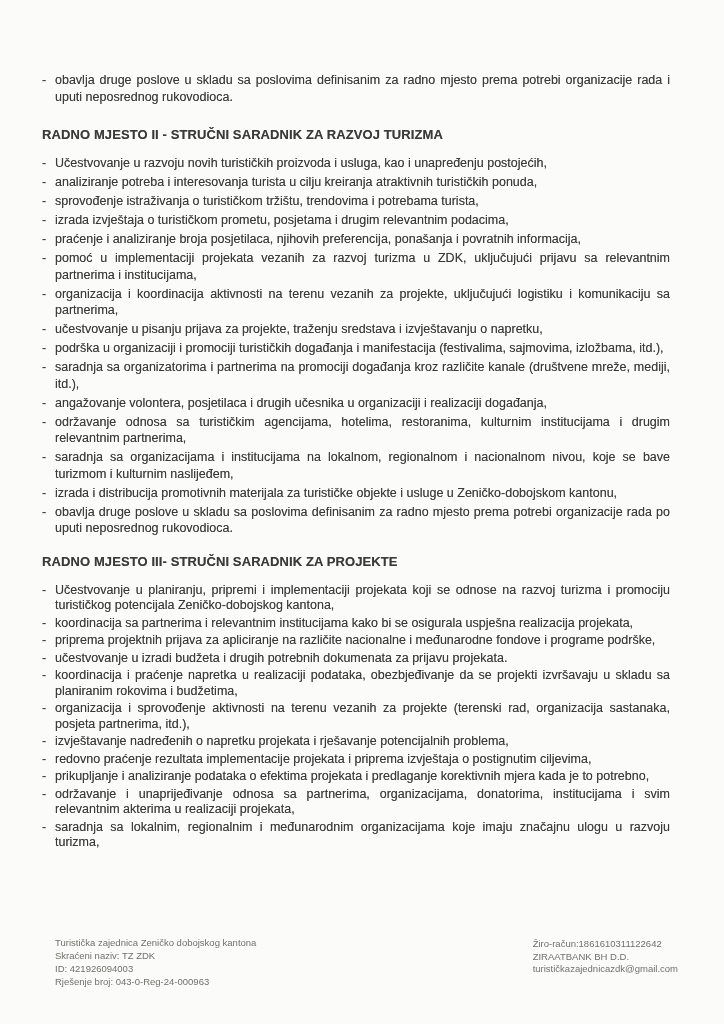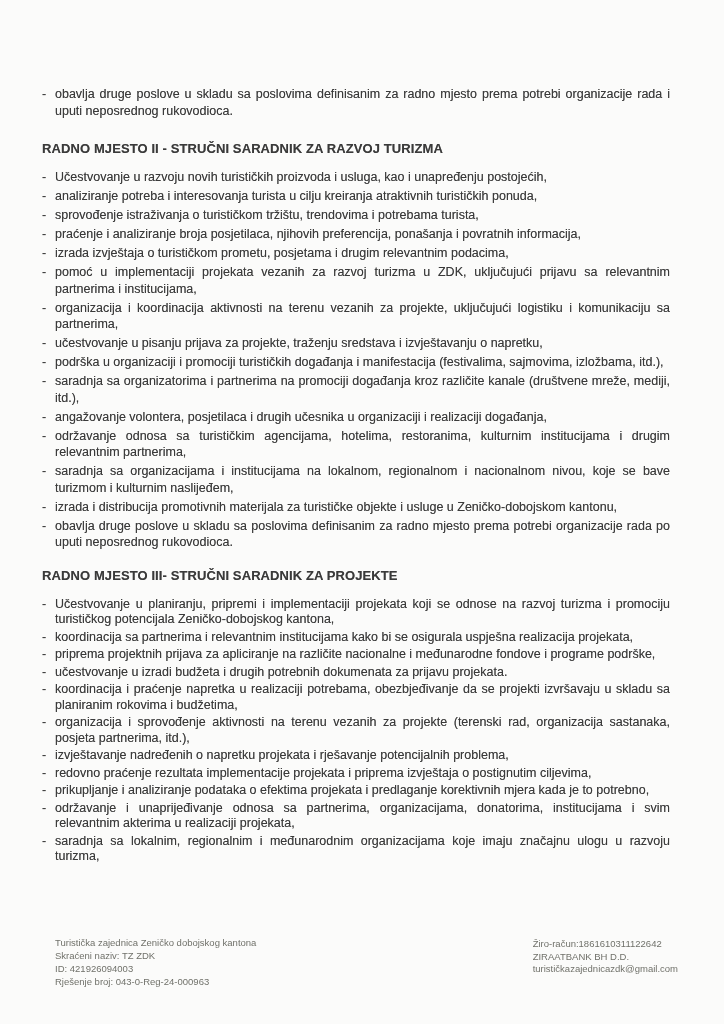--- a/index.html
+++ b/index.html
@@ -6,21 +6,21 @@
   html, body { width: 724px; height: 1024px; }
   body {
     position: relative;
     background: #fbfbfa;
     font-family: "Liberation Sans", sans-serif;
     color: #3a3a3a;
     overflow: hidden;
   }
   .doc {
     position: absolute;
-    top: 86px;
+    top: 72px;
     left: 42px;
     width: 628px;
     text-shadow: 0 0 0.5px rgba(58,58,58,0.55);
   }
   .li {
     position: relative;
     padding-left: 13px;
     text-align: justify;
     font-size: 12.5px;
   }
@@ -68,41 +68,41 @@
 
   <div class="intro">
     <div class="li">obavlja druge poslove u skladu sa poslovima definisanim za radno mjesto prema potrebi organizacije rada i uputi neposrednog rukovodioca.</div>
   </div>
 
   <div class="sec2">
     <div class="heading heading2">RADNO MJESTO II - STRUČNI SARADNIK ZA RAZVOJ TURIZMA</div>
     <div class="li">Učestvovanje u razvoju novih turističkih proizvoda i usluga, kao i unapređenju postojećih,</div>
     <div class="li">analiziranje potreba i interesovanja turista u cilju kreiranja atraktivnih turističkih ponuda,</div>
     <div class="li">sprovođenje istraživanja o turističkom tržištu, trendovima i potrebama turista,</div>
+    <div class="li">izrada izvještaja o turističkom prometu, posjetama i drugim relevantnim podacima,</div>
     <div class="li">praćenje i analiziranje broja posjetilaca, njihovih preferencija, ponašanja i povratnih informacija,</div>
-    <div class="li">izrada izvještaja o turističkom prometu, posjetama i drugim relevantnim podacima,</div>
     <div class="li">pomoć u implementaciji projekata vezanih za razvoj turizma u ZDK, uključujući prijavu sa relevantnim partnerima i institucijama,</div>
     <div class="li">organizacija i koordinacija aktivnosti na terenu vezanih za projekte, uključujući logistiku i komunikaciju sa partnerima,</div>
     <div class="li">učestvovanje u pisanju prijava za projekte, traženju sredstava i izvještavanju o napretku,</div>
     <div class="li">podrška u organizaciji i promociji turističkih događanja i manifestacija (festivalima, sajmovima, izložbama, itd.),</div>
     <div class="li">saradnja sa organizatorima i partnerima na promociji događanja kroz različite kanale (društvene mreže, mediji, itd.),</div>
     <div class="li">angažovanje volontera, posjetilaca i drugih učesnika u organizaciji i realizaciji događanja,</div>
     <div class="li">održavanje odnosa sa turističkim agencijama, hotelima, restoranima, kulturnim institucijama i drugim relevantnim partnerima,</div>
     <div class="li">saradnja sa organizacijama i institucijama na lokalnom, regionalnom i nacionalnom nivou, koje se bave turizmom i kulturnim naslijeđem,</div>
     <div class="li">izrada i distribucija promotivnih materijala za turističke objekte i usluge u Zeničko-dobojskom kantonu,</div>
     <div class="li">obavlja druge poslove u skladu sa poslovima definisanim za radno mjesto prema potrebi organizacije rada po uputi neposrednog rukovodioca.</div>
   </div>
 
   <div class="sec3">
     <div class="heading heading3">RADNO MJESTO III- STRUČNI SARADNIK ZA PROJEKTE</div>
     <div class="li">Učestvovanje u planiranju, pripremi i implementaciji projekata koji se odnose na razvoj turizma i promociju turističkog potencijala Zeničko-dobojskog kantona,</div>
     <div class="li">koordinacija sa partnerima i relevantnim institucijama kako bi se osigurala uspješna realizacija projekata,</div>
     <div class="li">priprema projektnih prijava za apliciranje na različite nacionalne i međunarodne fondove i programe podrške,</div>
     <div class="li">učestvovanje u izradi budžeta i drugih potrebnih dokumenata za prijavu projekata.</div>
-    <div class="li">koordinacija i praćenje napretka u realizaciji potrebama, obezbjeđivanje da se projekti izvršavaju u skladu sa planiranim rokovima i budžetima,</div>
+    <div class="li">koordinacija i praćenje napretka u realizaciji podataka, obezbjeđivanje da se projekti izvršavaju u skladu sa planiranim rokovima i budžetima,</div>
     <div class="li">organizacija i sprovođenje aktivnosti na terenu vezanih za projekte (terenski rad, organizacija sastanaka, posjeta partnerima, itd.),</div>
     <div class="li">izvještavanje nadređenih o napretku projekata i rješavanje potencijalnih problema,</div>
     <div class="li">redovno praćenje rezultata implementacije projekata i priprema izvještaja o postignutim ciljevima,</div>
     <div class="li">prikupljanje i analiziranje podataka o efektima projekata i predlaganje korektivnih mjera kada je to potrebno,</div>
     <div class="li">održavanje i unaprijeđivanje odnosa sa partnerima, organizacijama, donatorima, institucijama i svim relevantnim akterima u realizaciji projekata,</div>
     <div class="li">saradnja sa lokalnim, regionalnim i međunarodnim organizacijama koje imaju značajnu ulogu u razvoju turizma,</div>
   </div>
 
 </div>
 

